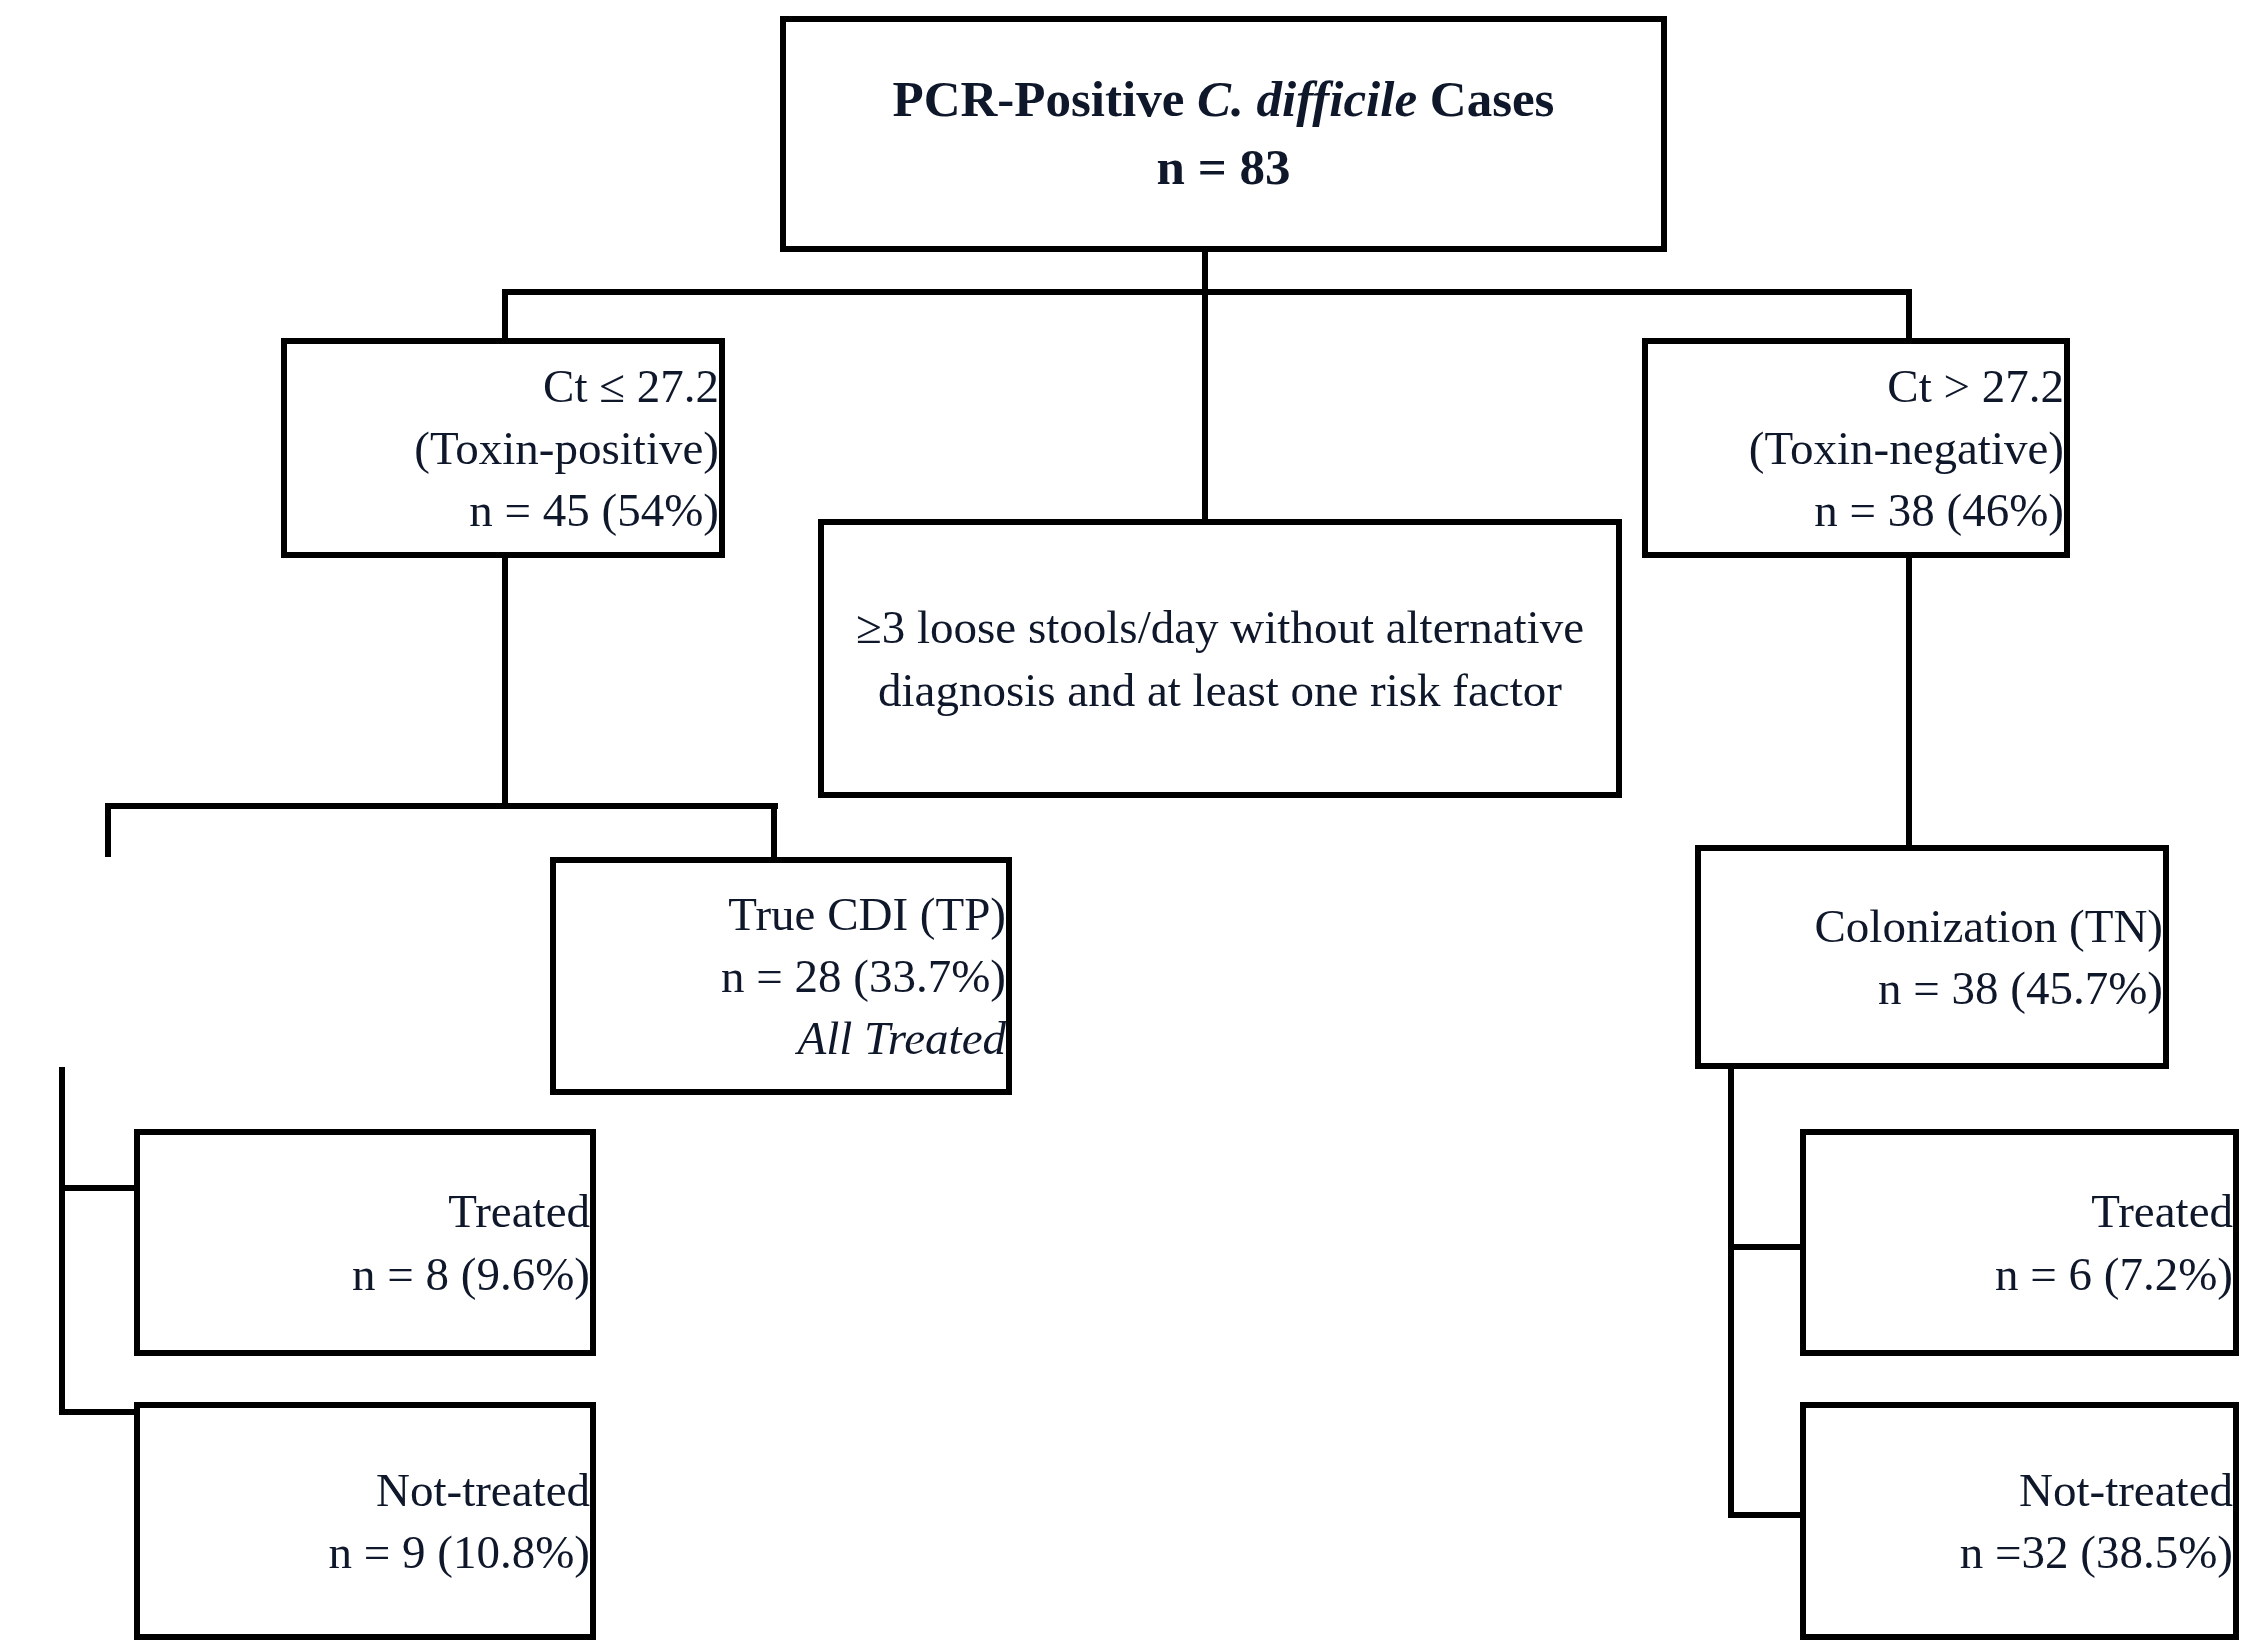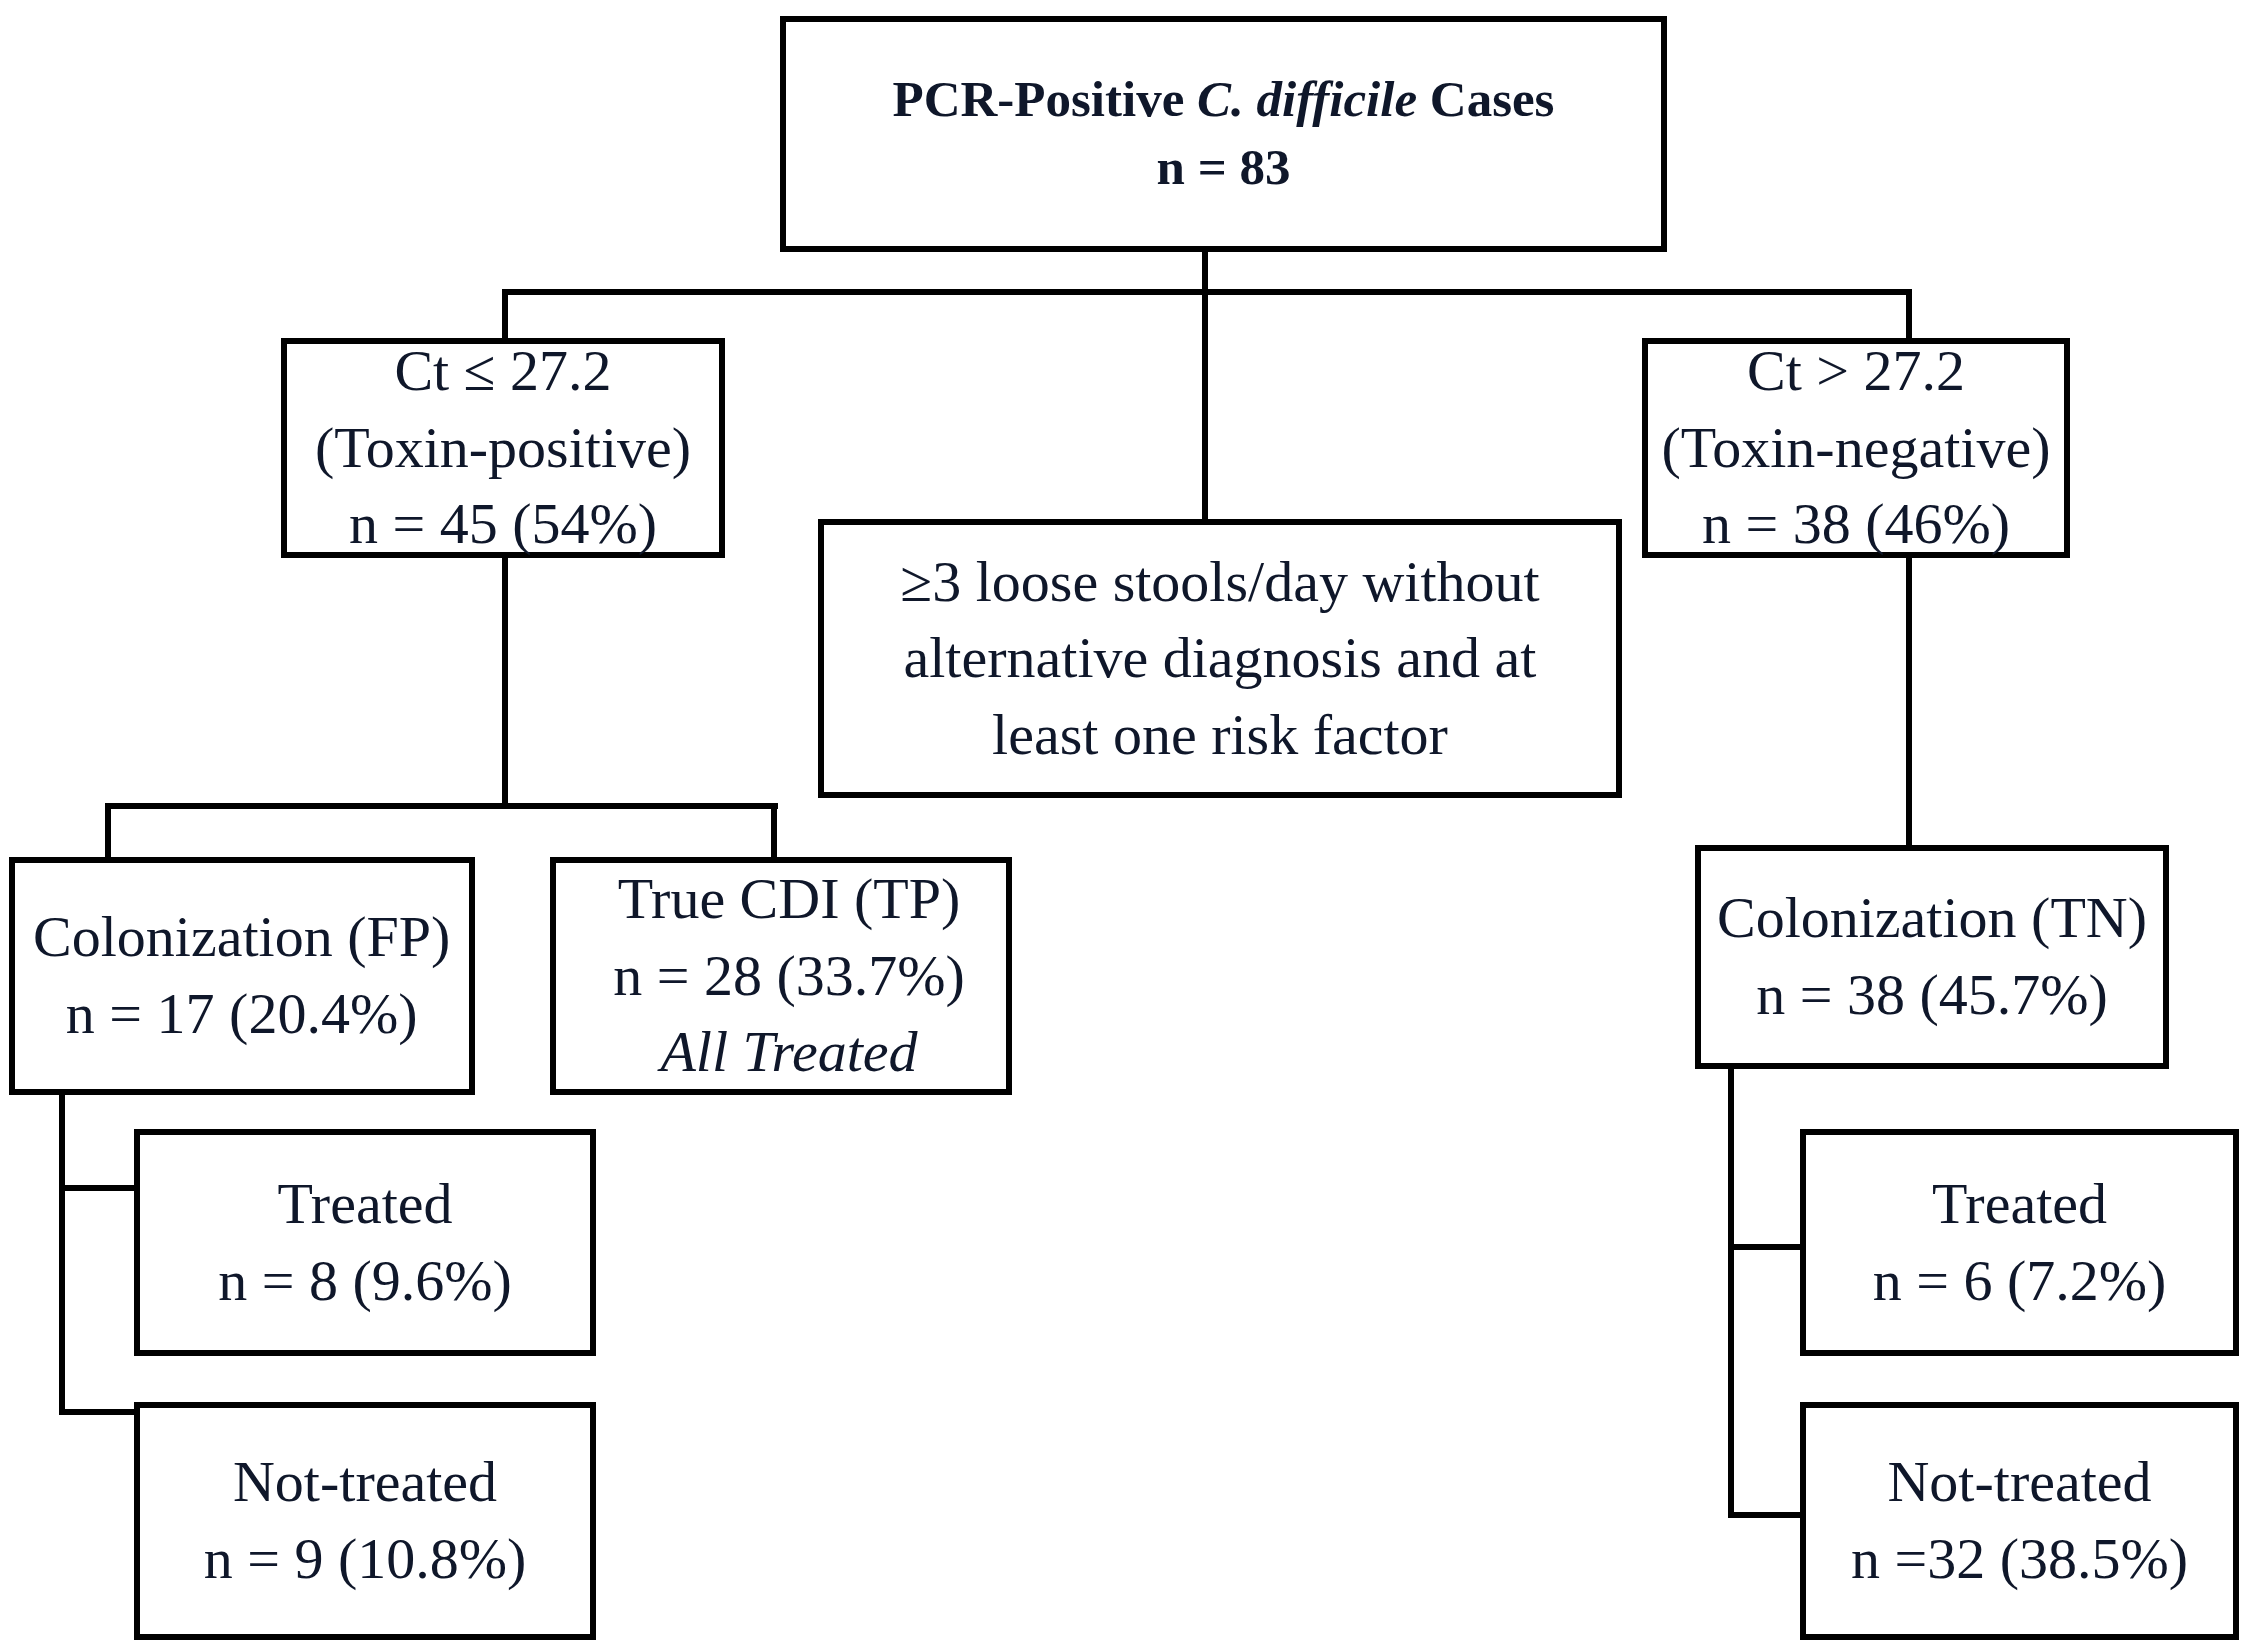--- a/index.html
+++ b/index.html
@@ -29,21 +29,21 @@
     line-height: 1.32;
     z-index: 3;
   }
   .box .line {
     display: block;
     white-space: nowrap;
   }
   .box.wrapbox .line {
     white-space: normal;
   }
-  .f56 { font-size: 58px; }
+  .f56 { font-size: 47px; align-items: flex-end; }
   .f58 { font-size: 51px; }
   .bold { font-weight: bold; }
   .ital { font-style: italic; }
 
   
   .conn {
     position: absolute;
     background: #000000;
     z-index: 1;
   }
@@ -94,24 +94,20 @@
   <div class="box f56" style="left:1642px; top:338px; width:428px; height:220px;">
     <span class="line">Ct &gt; 27.2</span>
     <span class="line">(Toxin-negative)</span>
     <span class="line">n = 38 (46%)</span>
   </div>
 
   <div class="box wrapbox f56" style="left:818px; top:519px; width:804px; height:279px; padding:0 25px;">
     <span class="line" style="display:block; width:100%;">≥3 loose stools/day without alternative diagnosis and at least one risk factor</span>
   </div>
 
-  <div class="box f56" style="left:8.7px; top:857px; width:466px; height:238px;">
-    <span class="line">Colonization (FP)</span>
-    <span class="line">n = 17 (20.4%)</span>
-  </div>
 
   <div class="box f56" style="left:550px; top:857px; width:462px; height:238px;padding-left:16px;">
     <span class="line">True CDI (TP)</span>
     <span class="line">n = 28 (33.7%)</span>
     <span class="line ital">All Treated</span>
   </div>
 
   <div class="box f56" style="left:1695px; top:845px; width:474px; height:224px;">
     <span class="line">Colonization (TN)</span>
     <span class="line">n = 38 (45.7%)</span>

